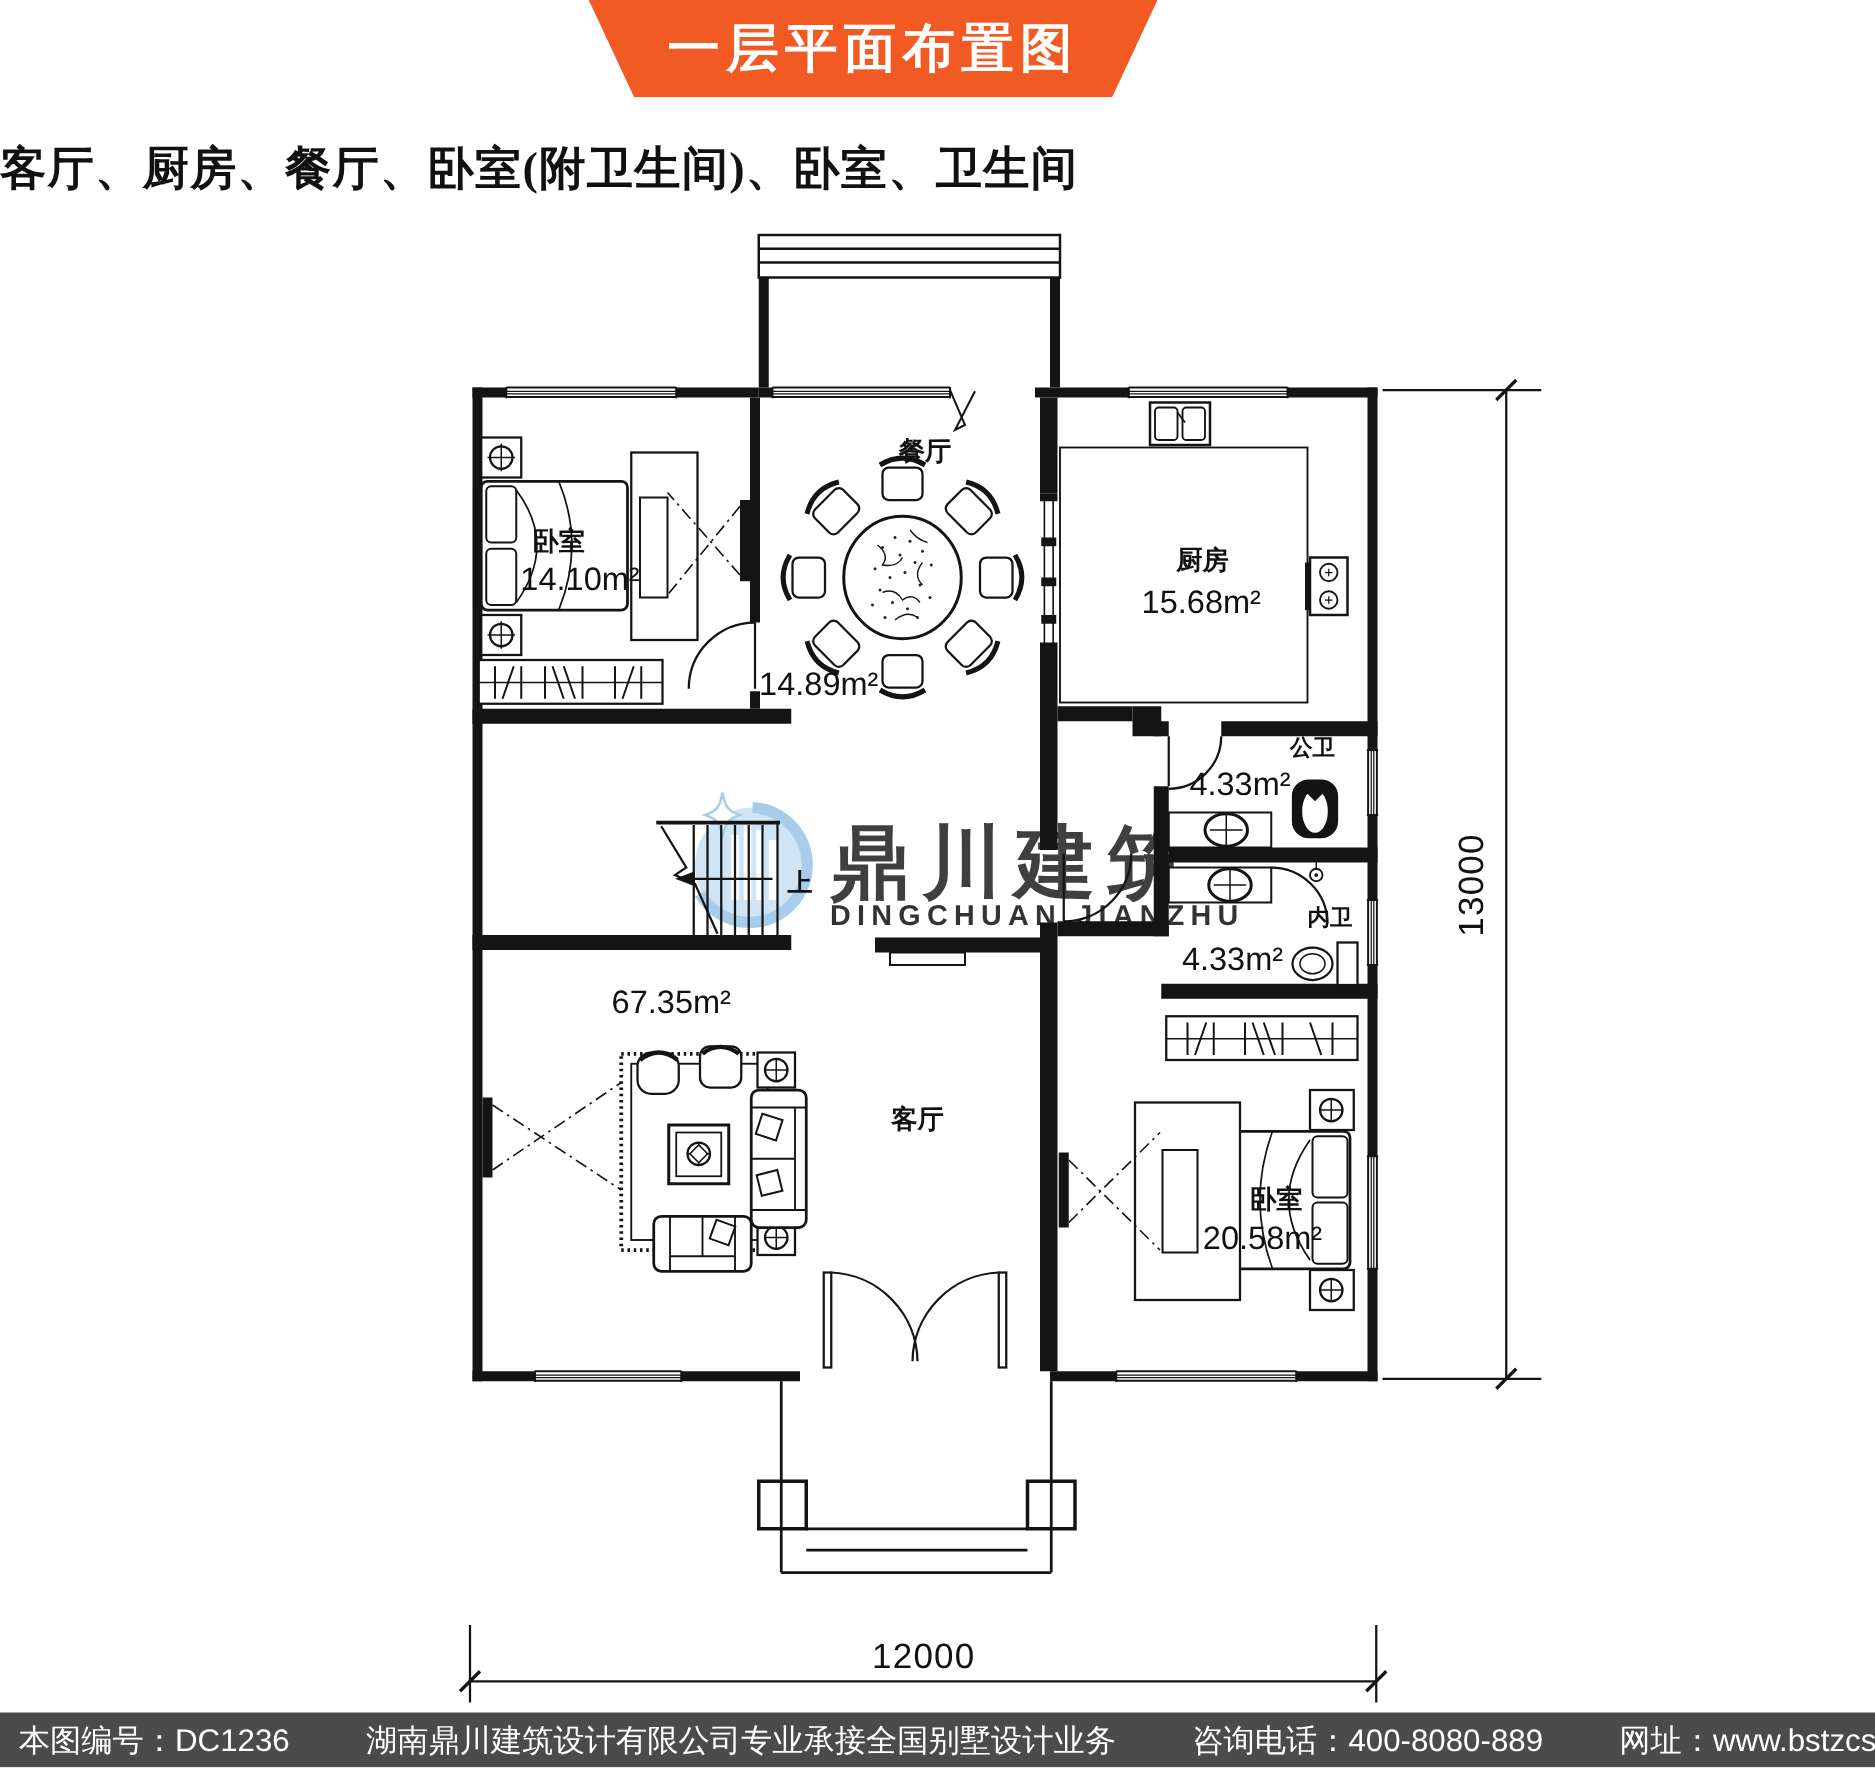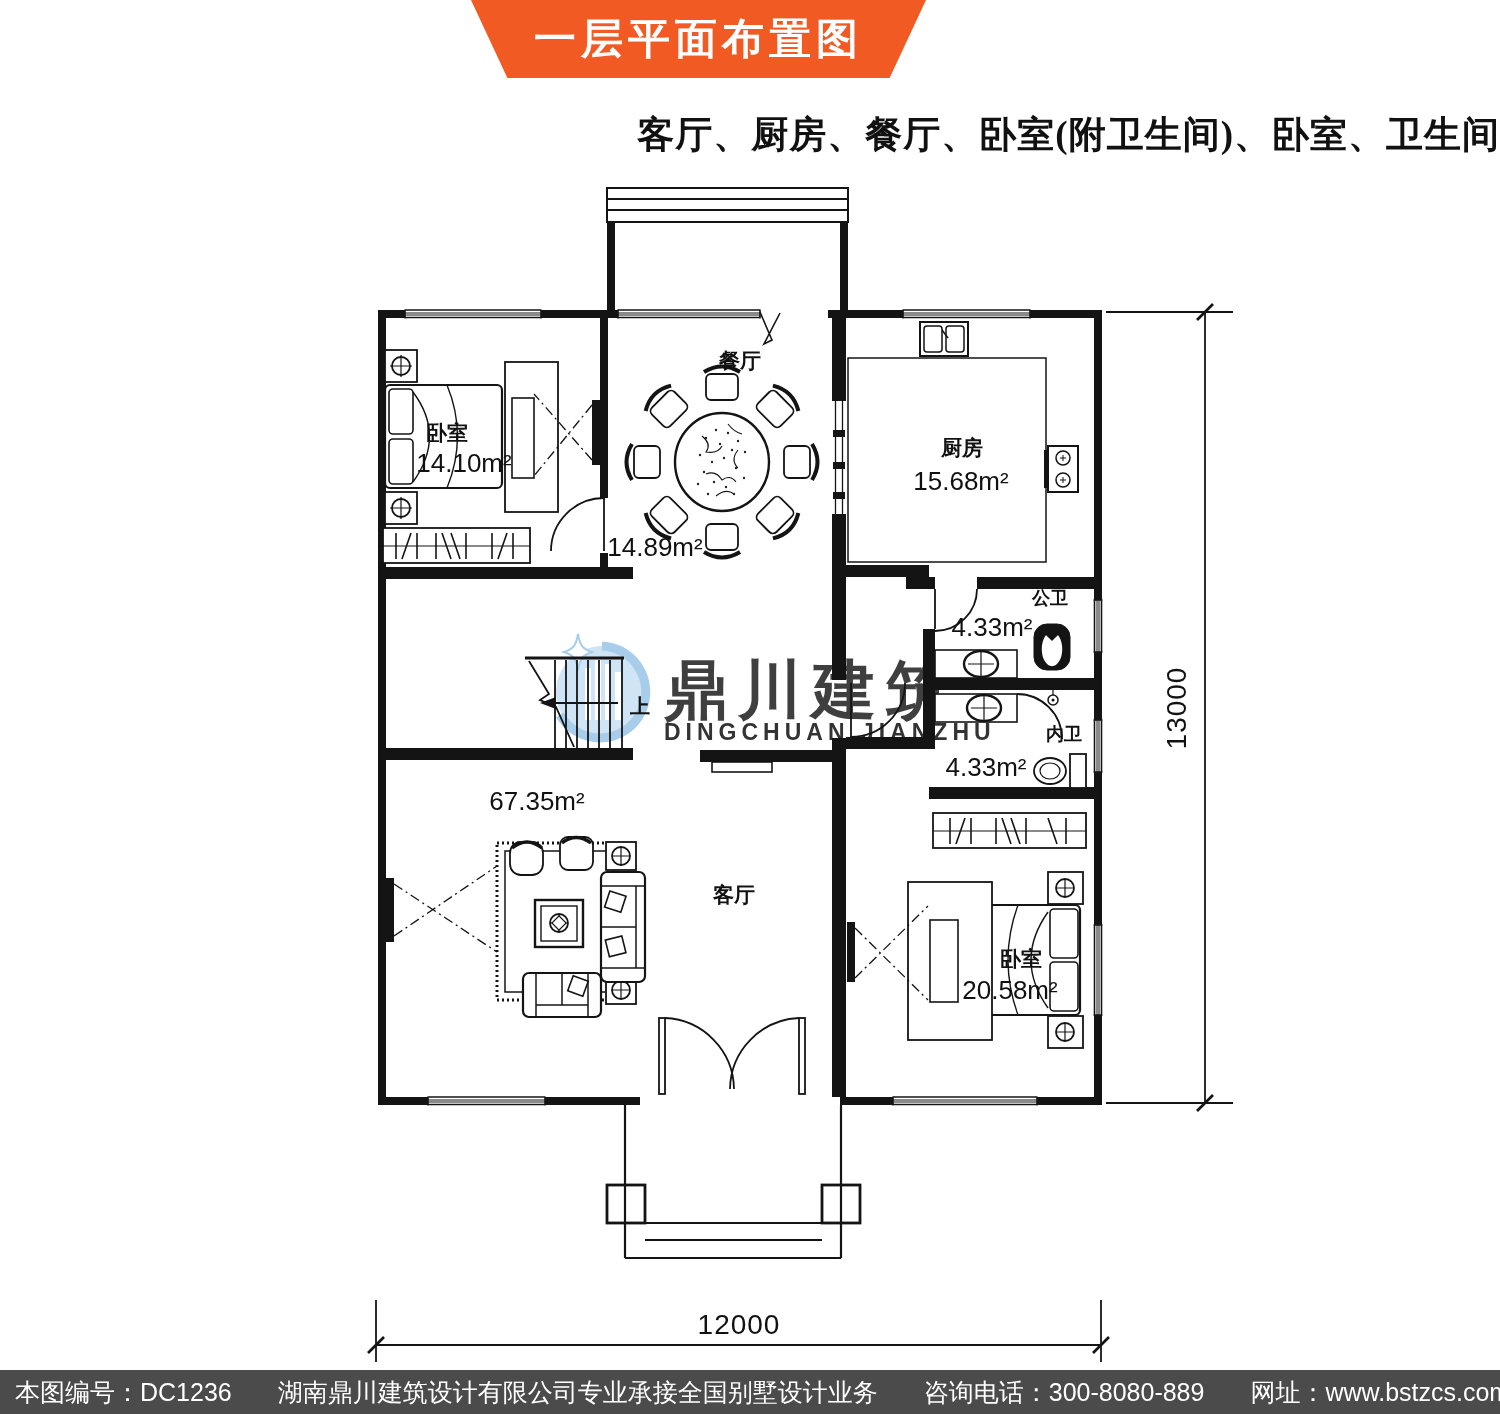--- a/index.html
+++ b/index.html
@@ -1,25 +1,25 @@
 <!DOCTYPE html>
 <html><head>
 <meta charset="utf-8">
 <style>
   html,body{margin:0;padding:0;background:#fff;}
   .page{position:relative;width:1500px;height:1414px;background:#ffffff;overflow:hidden;
         font-family:"Liberation Sans","DejaVu Sans",sans-serif;}
   .banner{position:absolute;left:471px;top:0;width:455px;height:78px;background:#f15a22;
           clip-path:polygon(0 0,100% 0,92% 100%,8% 100%);display:flex;align-items:center;justify-content:center;}
   .banner span{color:#fff;font-size:42px;font-weight:700;letter-spacing:5px;}
-  .subtitle{position:absolute;left:0;top:110px;width:100%;text-align:right;color:#111;
+  .subtitle{position:absolute;left:0;top:110px;width:100%;text-align:left;color:#111;
             font-family:"Liberation Serif","DejaVu Serif",serif;font-size:37px;font-weight:600;letter-spacing:1px;}
   .plan-svg{position:absolute;left:0;top:0;}
   .footer{position:absolute;left:0;top:1370px;width:1500px;height:44px;background:#4b4b4b;
-          display:flex;align-items:center;gap:46px;padding-left:15px;box-sizing:border-box;}
+          display:flex;align-items:center;gap:61px;padding-left:15px;box-sizing:border-box;}
   .footer span{color:#ffffff;font-size:25px;white-space:nowrap;}
   text{fill:#111;}
   .rn{font-size:21px;font-weight:700;}
   .rn-s{font-size:18px;font-weight:700;}
   .ar{font-size:26px;}
   .dim{font-size:28px;letter-spacing:1px;}
 </style>
 </head>
 <body>
 
@@ -387,17 +387,17 @@
       <line x1="368" y1="1353" x2="384" y2="1337" stroke-width="2.6"></line>
       <line x1="1093" y1="1353" x2="1109" y2="1337" stroke-width="2.6"></line>
     </g>
     <text class="dim" x="1186" y="708" text-anchor="middle" transform="rotate(-90 1186 708)">13000</text>
     <text class="dim" x="739" y="1334" text-anchor="middle">12000</text>
   </svg>
 
   <div class="footer">
     <span>本图编号：DC1236</span>
     <span>湖南鼎川建筑设计有限公司专业承接全国别墅设计业务</span>
-    <span>咨询电话：300-8080-889</span>
+    <span>咨询电话：400-8080-889</span>
     <span>网址：www.bstzcs.com</span>
   </div>
 
 </div>
 
 </body></html>

